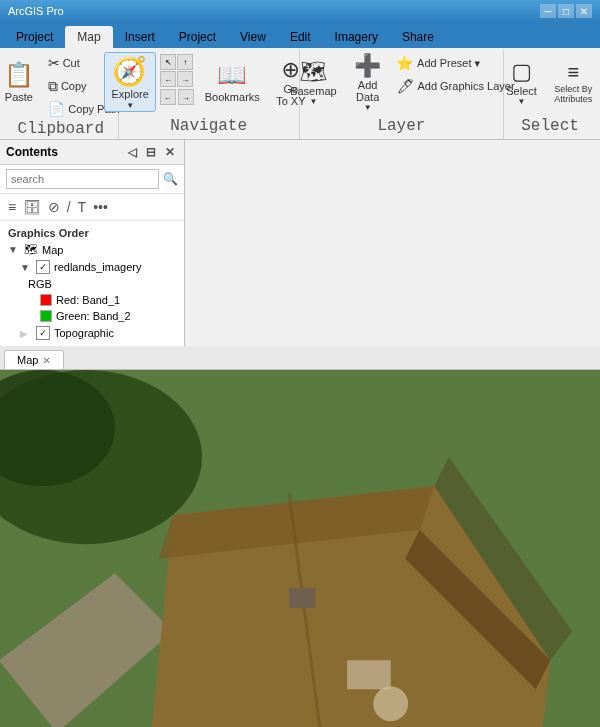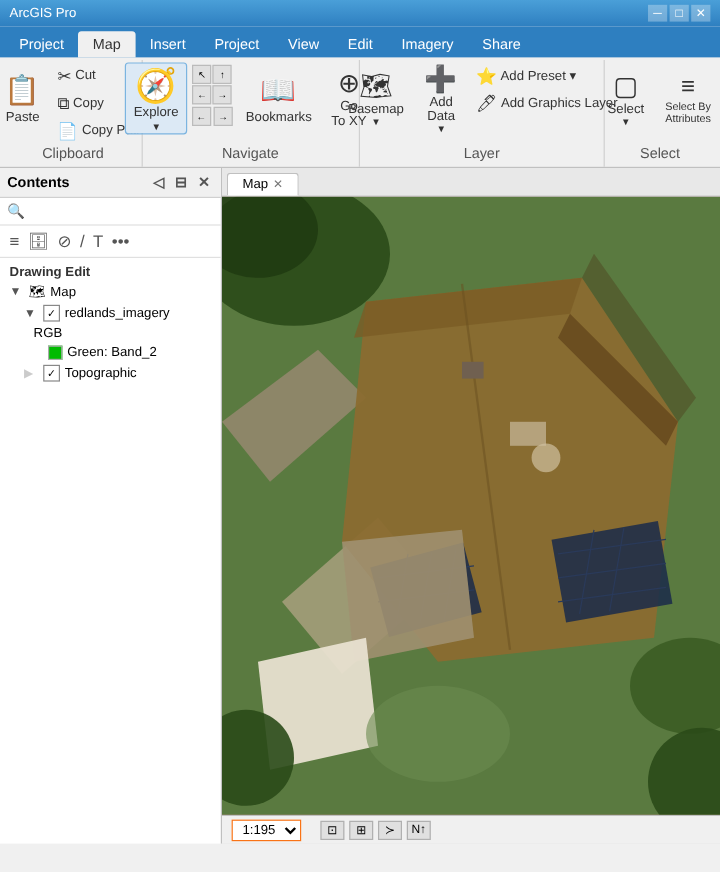--- a/index.html
+++ b/index.html
@@ -25,21 +25,21 @@
       display: flex;
       align-items: flex-end;
       padding-left: 4px;
     }
     .ribbon-tab {
       height: 22px;
       padding: 0 12px;
       display: flex;
       align-items: center;
       font-size: 12px;
-      color: #ffffff;
+      color: #000000;
       cursor: pointer;
       border-radius: 3px 3px 0 0;
     }
     .ribbon-tab.active {
       background: #f0f0f0;
       color: #333;
     }
 
     
     .ribbon {
@@ -59,25 +59,26 @@
       min-width: 60px;
     }
     .ribbon-group:last-child { border-right: none; }
     .ribbon-group-content {
       display: flex;
       align-items: flex-start;
       flex: 1;
       gap: 2px;
     }
     .ribbon-group-label {
-      font-size: 12px;
+      font-size: 16px;
       color: #555;
       margin-top: auto;
       padding-bottom: 2px;
       text-align: center;
+      font-family: Liberation Mono, monospace;
     }
     .ribbon-btn-large {
       display: flex;
       flex-direction: column;
       align-items: center;
       justify-content: center;
       padding: 4px 6px;
       cursor: pointer;
       border-radius: 3px;
       min-width: 44px;
@@ -126,20 +127,21 @@
       display: flex;
       flex-direction: column;
       gap: 1px;
     }
 
     
     .main-area {
       display: flex;
       height: calc(727px - 22px - 26px - 92px - 24px);
       background: #f0f0f0;
+      flex-direction: column;
     }
 
     
     .contents-panel {
       width: 185px;
       min-width: 185px;
       background: white;
       border-right: 1px solid #c0c0c0;
       display: flex;
       flex-direction: column;
@@ -400,51 +402,56 @@
     <div class="contents-header">
       <span>Contents</span>
       <div class="contents-header-controls">
         <span class="icon-btn" title="Auto Hide">◁</span>
         <span class="icon-btn" title="Options">⊟</span>
         <span class="icon-btn" title="Close">✕</span>
       </div>
     </div>
 
     <div class="search-bar">
+      <input class="search-input" type="text" placeholder="search" style="">
       <span class="search-icon-btn">🔍</span>
     </div>
 
     <div class="toolbar-row">
       <span class="toolbar-icon" title="List By Drawing Order">≡</span>
       <span class="toolbar-icon" title="List By Data Source">🗄</span>
       <span class="toolbar-icon" title="Filter Layers">⊘</span>
       <span class="toolbar-icon" title="Edit Layer">/</span>
       <span class="toolbar-icon" title="Text">T</span>
       <span class="toolbar-icon" title="More">•••</span>
     </div>
 
     <div class="contents-tree">
-      <div class="tree-section-label">Drawing Edit</div>
+      <div class="tree-section-label">Graphics Order</div>
 
       <div class="tree-item">
         <span class="tree-arrow">▼</span>
         <span>🗺</span>
         <span>Map</span>
       </div>
 
       <div class="tree-item" style="padding-left:20px;">
         <span class="tree-arrow">▼</span>
         <div class="checkbox-icon">✓</div>
         <span>redlands_imagery</span>
       </div>
 
       <div class="tree-item" style="padding-left:28px;">
         <span>RGB</span>
       </div>
 
+      <div class="tree-item" style="padding-left:40px;">
+        <div class="color-swatch" style="background:#ff0000;"></div>
+        <span>Red: Band_1</span>
+      </div>
 
       <div class="tree-item" style="padding-left:40px;">
         <div class="color-swatch" style="background:#00bb00;"></div>
         <span>Green: Band_2</span>
       </div>
 
 
       <div class="tree-item" style="padding-left:20px;">
         <span class="tree-arrow" style="opacity:0.3;">▶</span>
         <div class="checkbox-icon">✓</div>

